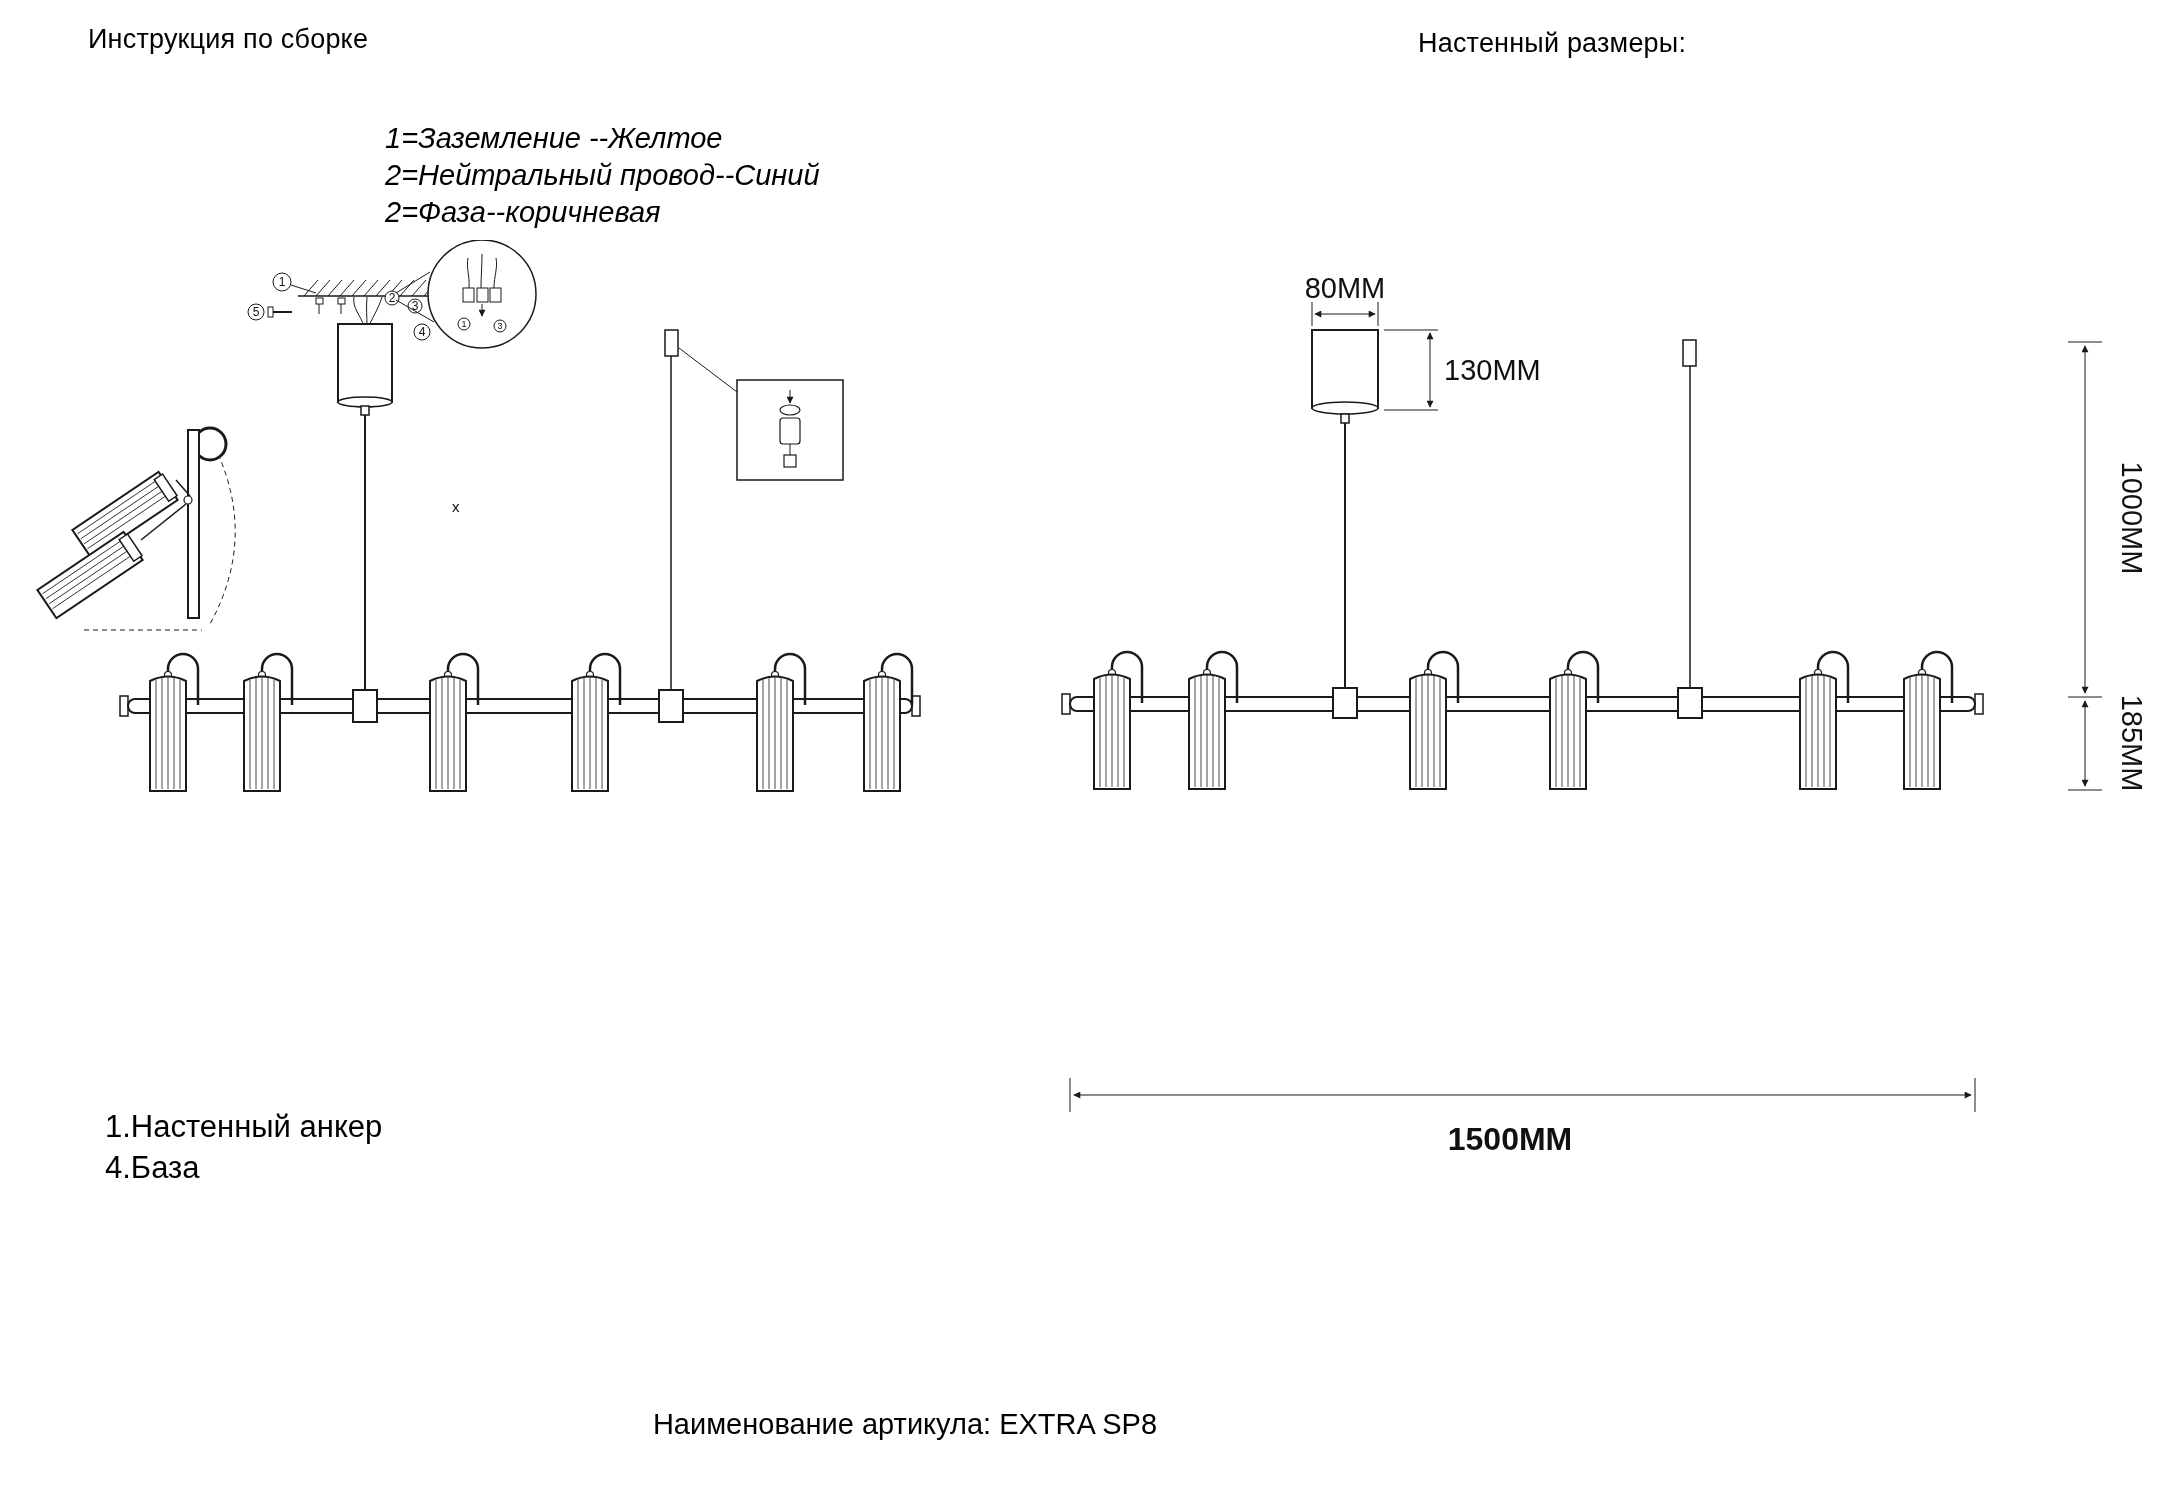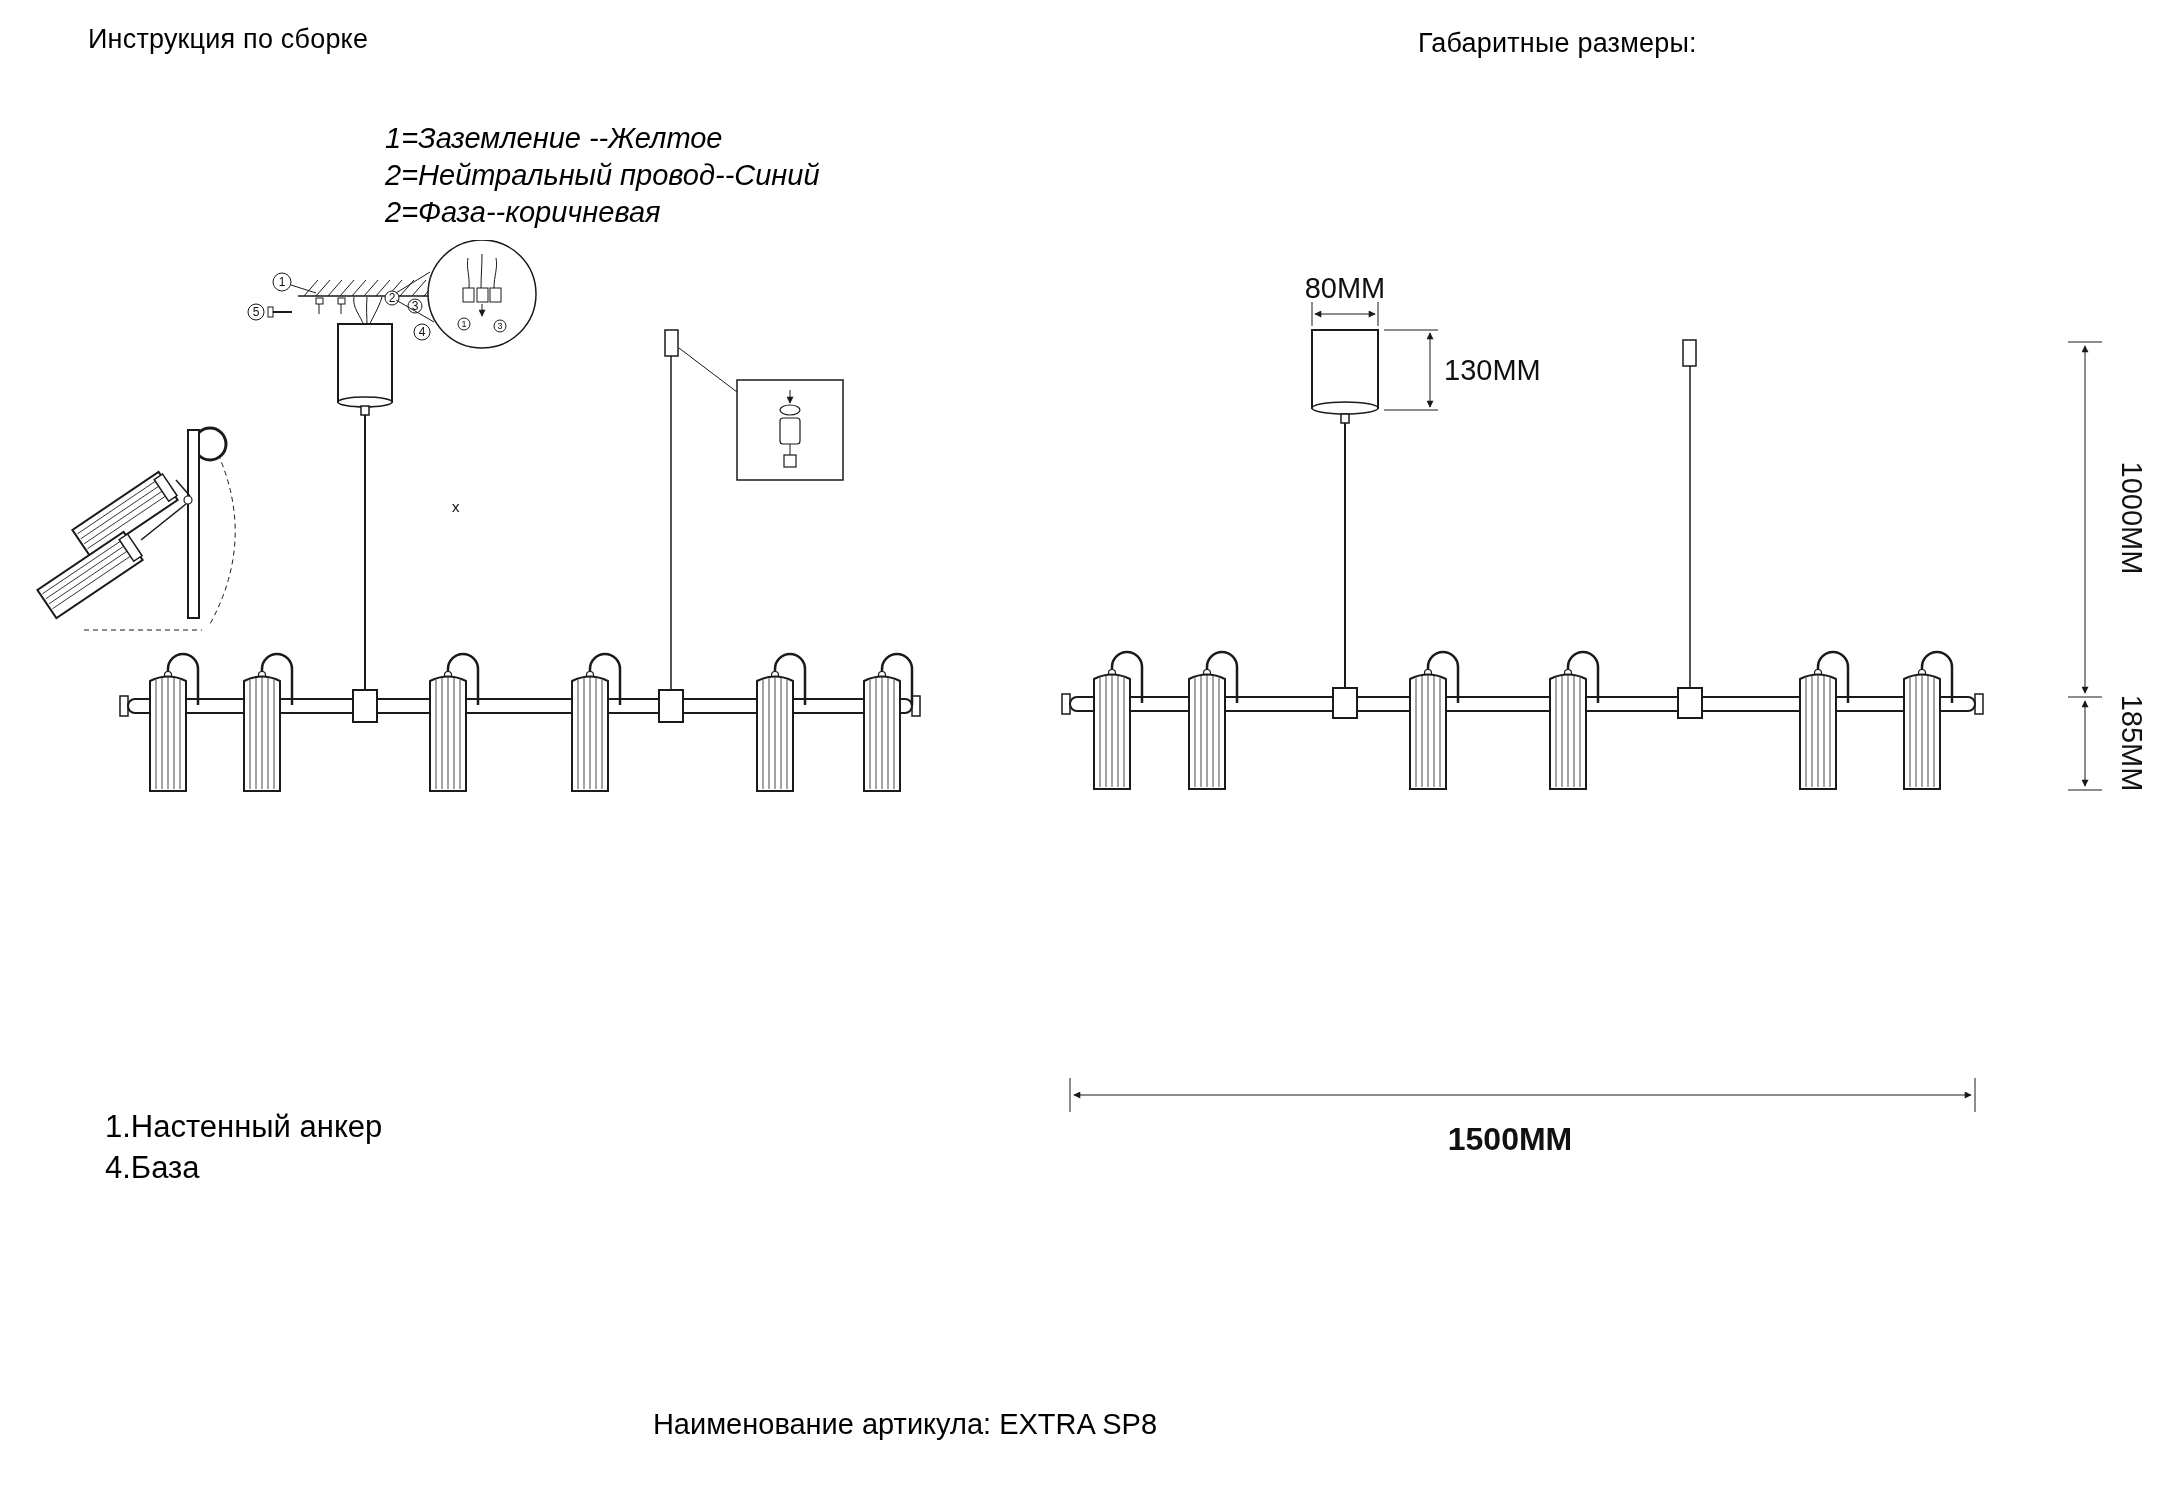--- a/index.html
+++ b/index.html
@@ -28,21 +28,21 @@
   .k25 { stroke:#1a1a1a; stroke-width:2.5; fill:none; }
   .k3  { stroke:#1a1a1a; stroke-width:3;   fill:none; }
   .fw  { fill:#ffffff; }
   .dsh { stroke-dasharray:5,4; }
 </style>
 </head>
 <body>
 
 <div class="abs title" style="left:48px; top:24px;margin-left:40px;">Инструкция по сборке</div>
 
-<div class="abs title" style="left:1418px; top:28px;">Габаритные размеры:</div>
+<div class="abs title" style="left:1418px; top:28px;">Настенный размеры:</div>
 
 <div class="abs legend" style="left:385px; top:120px;font-style:italic;">
   <div>1=Заземление --Желтое</div>
   <div>2=Нейтральный провод--Синий</div>
   <div>2=Фаза--коричневая</div>
 </div>
 
 <div class="abs parts" style="left:85px; top:1106px;">
   <div>1.Настенный анкер</div>
   <div>4.База</div>

